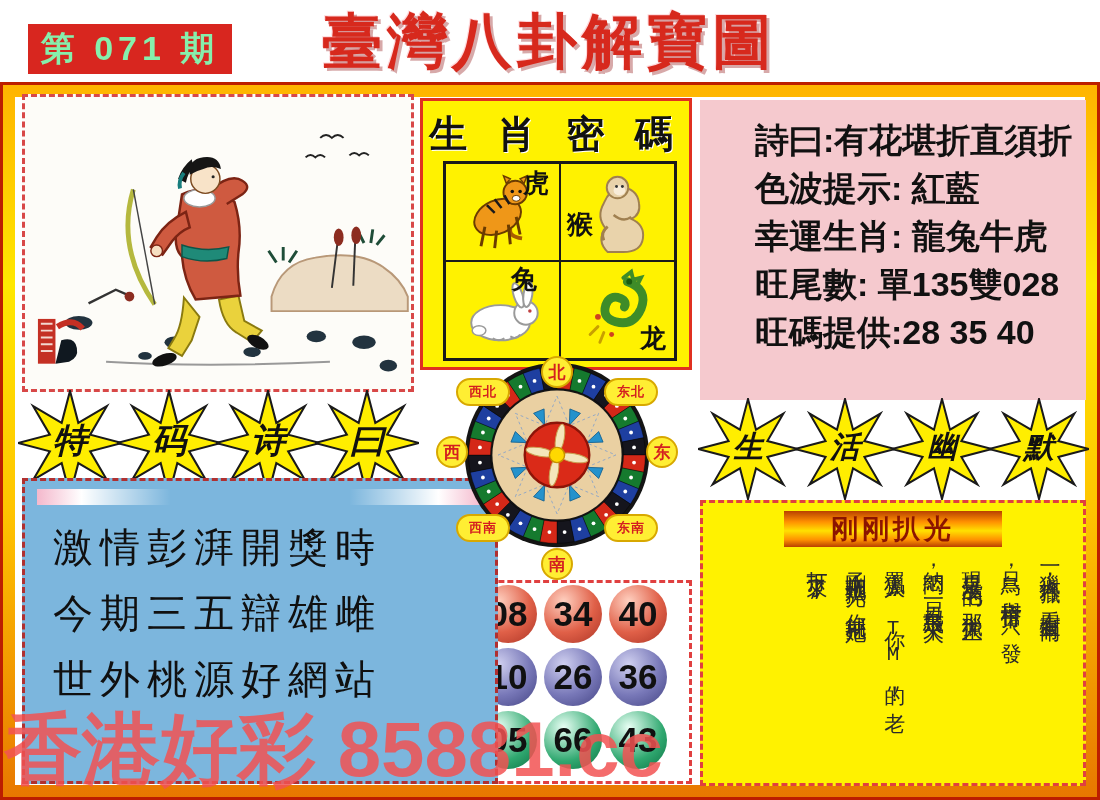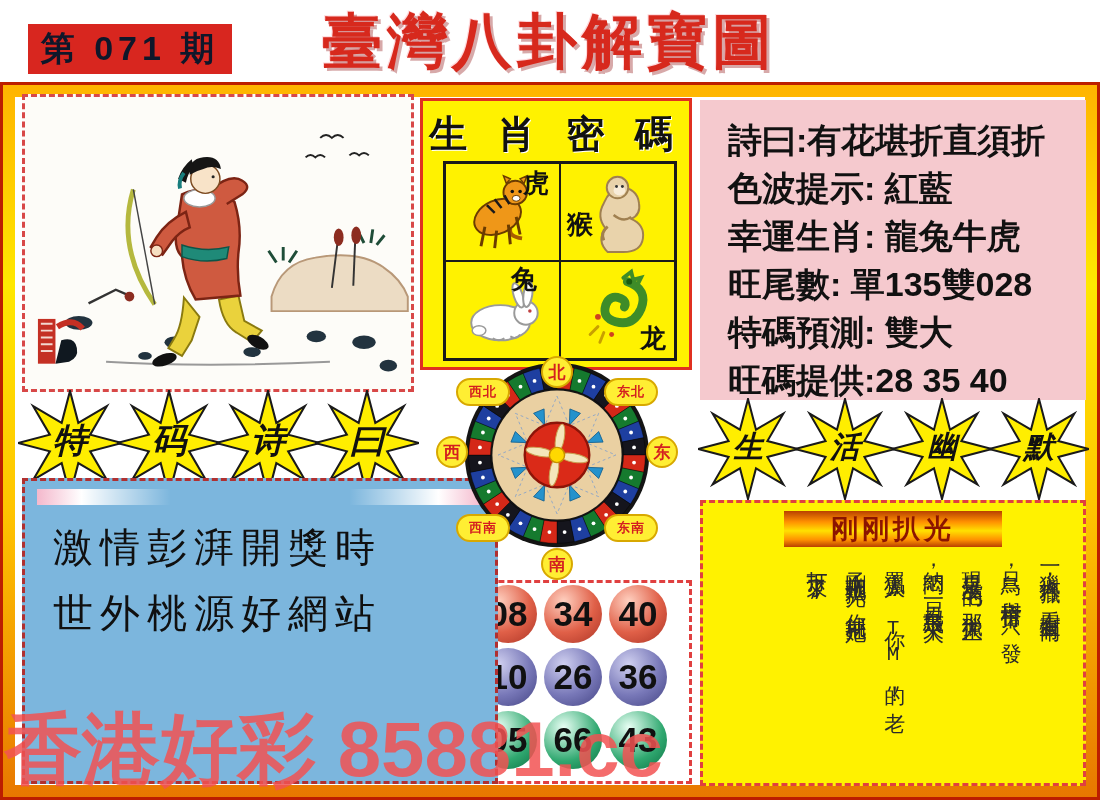--- a/index.html
+++ b/index.html
@@ -1,21 +1,21 @@
 <!DOCTYPE html>
 <html><head>
 <meta charset="utf-8">
 <style>
   html,body{margin:0;padding:0;background:#fff;}
   .page{position:relative;width:1100px;height:800px;background:#fff;overflow:hidden;
         font-family:"Liberation Sans",sans-serif;}
 
   
   .issue-box{position:absolute;left:28px;top:24px;width:204px;height:50px;background:#d8261f;
-             color:#0f172a;font-size:34px;font-weight:bold;display:flex;align-items:center;
+             color:#86efac;font-size:34px;font-weight:bold;display:flex;align-items:center;
              justify-content:center;letter-spacing:5px;}
   .main-title{position:absolute;left:322px;top:2px;margin:0;font-family:"Liberation Serif",serif;
               font-size:60px;font-weight:bold;color:#d7291d;letter-spacing:5px;
               text-shadow:3px 3px 0 rgba(140,10,10,.35), -1px -1px 0 #ffd9dc;}
 
   
   .frame{position:absolute;left:0;top:82px;width:1100px;height:718px;box-sizing:border-box;
          border:3px solid #bc1e00;
          background:linear-gradient(180deg,#ffb400 0%,#ffe800 28%,#ffc400 60%,#e87800 100%);}
   .frame-inner{position:absolute;inset:12px;background:#ffffff;}
@@ -87,21 +87,21 @@
   .ball-rows{position:absolute;left:58px;top:2px;}
   .ball-row{display:flex;margin-bottom:5px;text-align:center;}
   .ball{width:58px;height:58px;border-radius:50%;margin-right:7px;display:flex;
         align-items:center;justify-content:center;font-size:35px;font-weight:bold;color:#101010;}
   .ball.red{background:radial-gradient(circle at 34% 28%,#ffd0c0,#e06048 55%,#b03828 95%);}
   .ball.blue{background:radial-gradient(circle at 34% 28%,#d0d0f0,#7878b8 55%,#484888 95%);}
   .ball.green{background:radial-gradient(circle at 34% 28%,#e8fff4,#30a870 60%,#107848 95%);}
 
   
   .pred-box{position:absolute;left:700px;top:100px;width:386px;height:300px;background:#f5c9ce;
-            box-sizing:border-box;}
+            box-sizing:border-box;padding-left:27px;}
   .pred-lines{padding:16px 0 0 28px;}
   .pred-line{font-size:34px;font-weight:bold;color:#111;line-height:48px;white-space:nowrap;
              font-family:"Liberation Sans",sans-serif;}
 
   
   .joke-box{position:absolute;left:700px;top:500px;width:386px;height:286px;background:#fff200;
             box-sizing:border-box;border:3px dashed #e04040;font-family:Liberation Mono, monospace;}
   .joke-title{margin:8px auto 0;width:218px;height:36px;display:flex;align-items:center;
               justify-content:center;font-size:27px;font-weight:bold;color:#8c1400;
               letter-spacing:4px;
@@ -195,20 +195,21 @@
         </svg><span class="ch">诗</span></div>
     <div class="star"><svg viewBox="0 0 100 100">
           <use href="#star8"></use>
         </svg><span class="ch">曰</span></div>
   </div>
 
   <div class="poem-box">
     <div class="poem-gloss"></div>
     <div class="poem-lines">
       <div class="poem-line">激情彭湃開獎時</div>
+      <div class="poem-line">今期三五辯雄雌</div>
       <div class="poem-line">世外桃源好網站</div>
     </div>
   </div>
 
   <div class="zodiac-box">
     <div class="zodiac-title">生 肖 密 碼</div>
     <div class="zodiac-grid">
       <div class="zcell">
         <span class="zlabel tl-lab">虎</span>
         <svg viewBox="0 0 100 90">
@@ -395,21 +396,20 @@
       </div>
     </div>
   </div>
 
   <div class="pred-box">
     <div class="pred-lines">
       <div class="pred-line">詩曰:有花堪折直須折</div>
       <div class="pred-line">色波提示: 紅藍</div>
       <div class="pred-line">幸運生肖: 龍兔牛虎</div>
       <div class="pred-line">旺尾數: 單135雙028</div>
-      <div class="pred-line">特碼預測: 雙大</div>
       <div class="pred-line">旺碼提供:28 35 40</div>
     </div>
   </div>
 
   <div class="stars-row stars-right">
     <div class="star"><svg viewBox="0 0 100 100">
           <use href="#star8"></use>
         </svg><span class="ch">生</span></div>
     <div class="star"><svg viewBox="0 0 100 100">
           <use href="#star8"></use>

